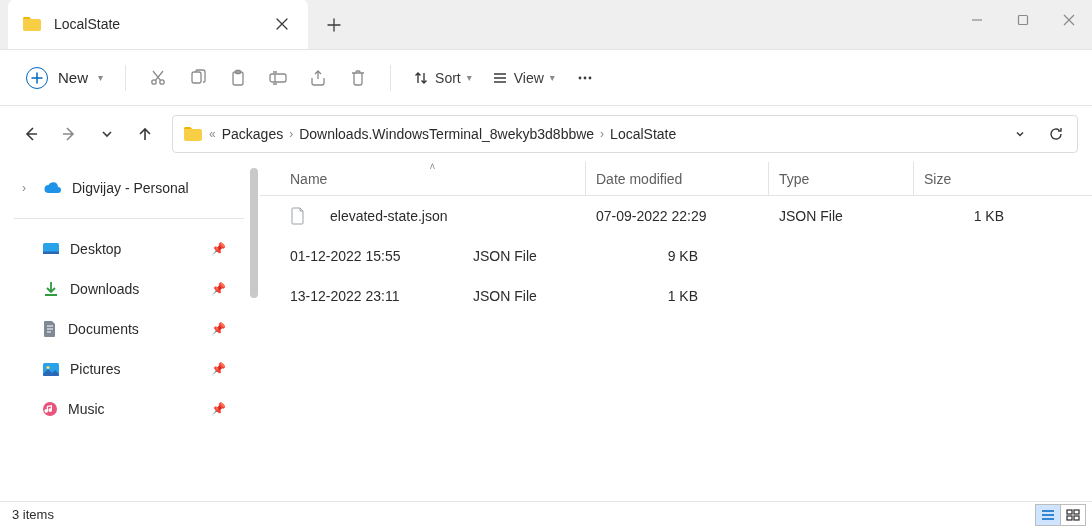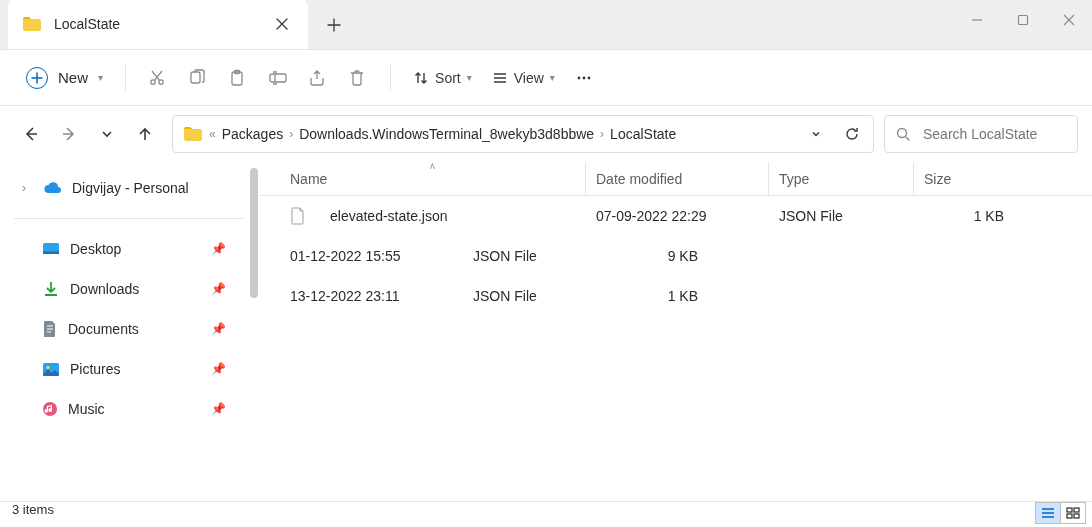--- a/index.html
+++ b/index.html
@@ -49,21 +49,21 @@
 
   
   .toolbar{
     height:56px;background:var(--bg-white);
     display:flex;align-items:center;gap:4px;
     padding:0 18px;
     border-bottom:1px solid var(--border);
   }
   .tbtn{
     height:36px;min-width:36px;padding:0 8px;
-    display:flex;align-items:center;justify-content:space-between;gap:6px;
+    display:flex;align-items:center;justify-content:center;gap:6px;
     border-radius:4px;cursor:pointer;color:var(--icon);
   }
   .tbtn.dim{color:var(--icon-dim);}
   .tbtn .chev{font-size:10px;color:var(--icon-dim);}
   .tsep{width:1px;height:26px;background:var(--border);margin:0 10px;}
 
   .new-btn{gap:10px;}
   .new-btn .circ{width:22px;height:22px;border:1.5px solid var(--accent);border-radius:50%;display:flex;align-items:center;justify-content:center;color:var(--accent);font-weight:500;}
   .new-btn span.lbl{color:var(--text);font-size:15px;}
 
@@ -129,21 +129,21 @@
   .row{height:40px;display:flex;align-items:center;cursor:default;}
   .cell{padding:0 10px;display:flex;align-items:center;gap:24px;}
   .cell.name{width:306px;}
   .cell.date{width:183px;color:var(--text);}
   .cell.type{width:145px;color:var(--text);}
   .cell.size{width:100px;justify-content:flex-end;color:var(--text);}
 
   
   .status{
     height:26px;border-top:1px solid var(--border);
-    display:flex;align-items:flex-start;justify-content:space-between;
+    display:flex;align-items:center;justify-content:space-between;
     padding:0 6px 0 12px;font-size:13px;color:var(--text);
     background:var(--bg-white);
   }
   .viewbtns{display:flex;gap:0;}
   .vbtn{width:26px;height:22px;border:1px solid #bdbdbd;display:flex;align-items:center;justify-content:center;cursor:pointer;margin-left:-1px;}
   .vbtn.active{background:#cfe4ff;}
 
   
   svg{display:block;}
 </style>
@@ -316,29 +316,20 @@
           <path d="M3 4.5l3 3 3-3"></path>
         </svg>
       </span>
     <span class="abtn">
         <svg width="16" height="16" viewBox="0 0 16 16" fill="none" stroke="currentColor" stroke-width="1.4">
           <path d="M13 8a5 5 0 1 1-1.8-3.8M13 2v3h-3"></path>
         </svg>
       </span>
   </div>
 
-  <div class="search">
-    <span>
-        <svg width="16" height="16" viewBox="0 0 16 16" fill="none" stroke="currentColor" stroke-width="1.4">
-          <circle cx="7" cy="7" r="4.5"></circle>
-          <path d="M11 11l3.5 3.5"></path>
-        </svg>
-      </span>
-    <input type="text" placeholder="Search LocalState" style="">
-  </div>
 </div>
 
 <div class="main">
 
   <div class="navpane">
     <div class="np-item">
       <span class="exp">›</span>
       <span>
           <svg width="20" height="14" viewBox="0 0 20 14">
             <path d="M6 12a4 4 0 0 1 .5-7.97A5 5 0 0 1 16 6a3 3 0 0 1 0 6z" fill="#1f93e7"></path>

